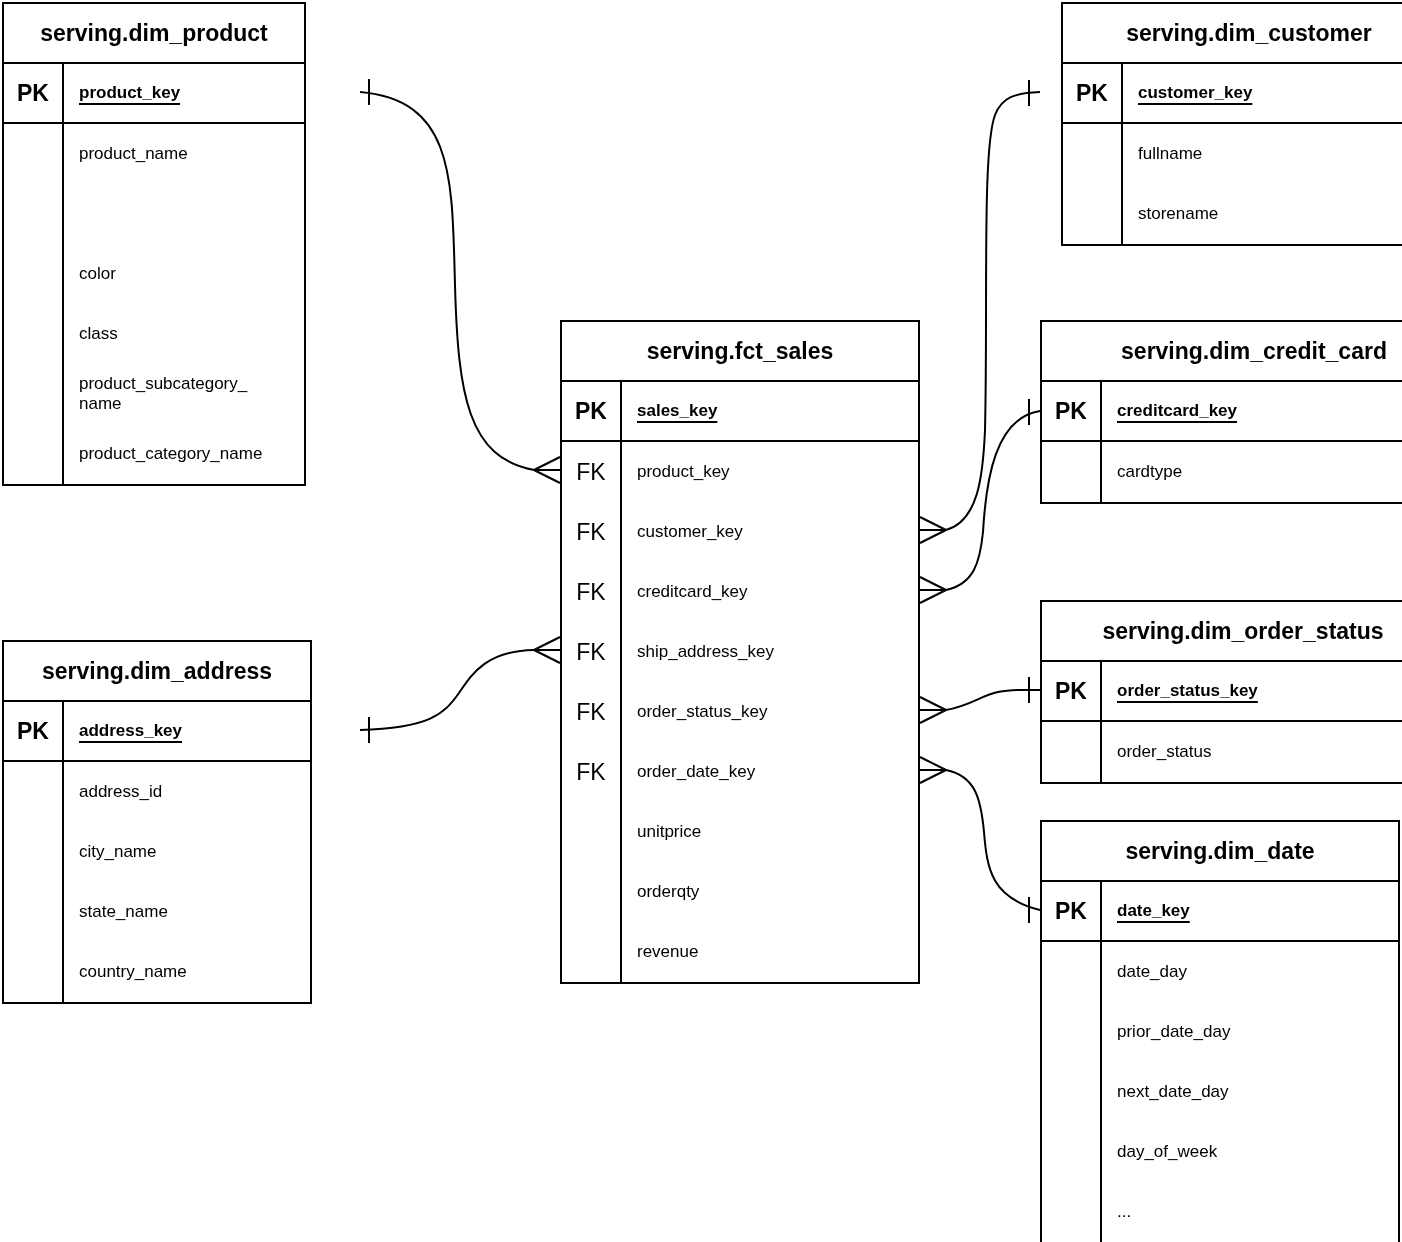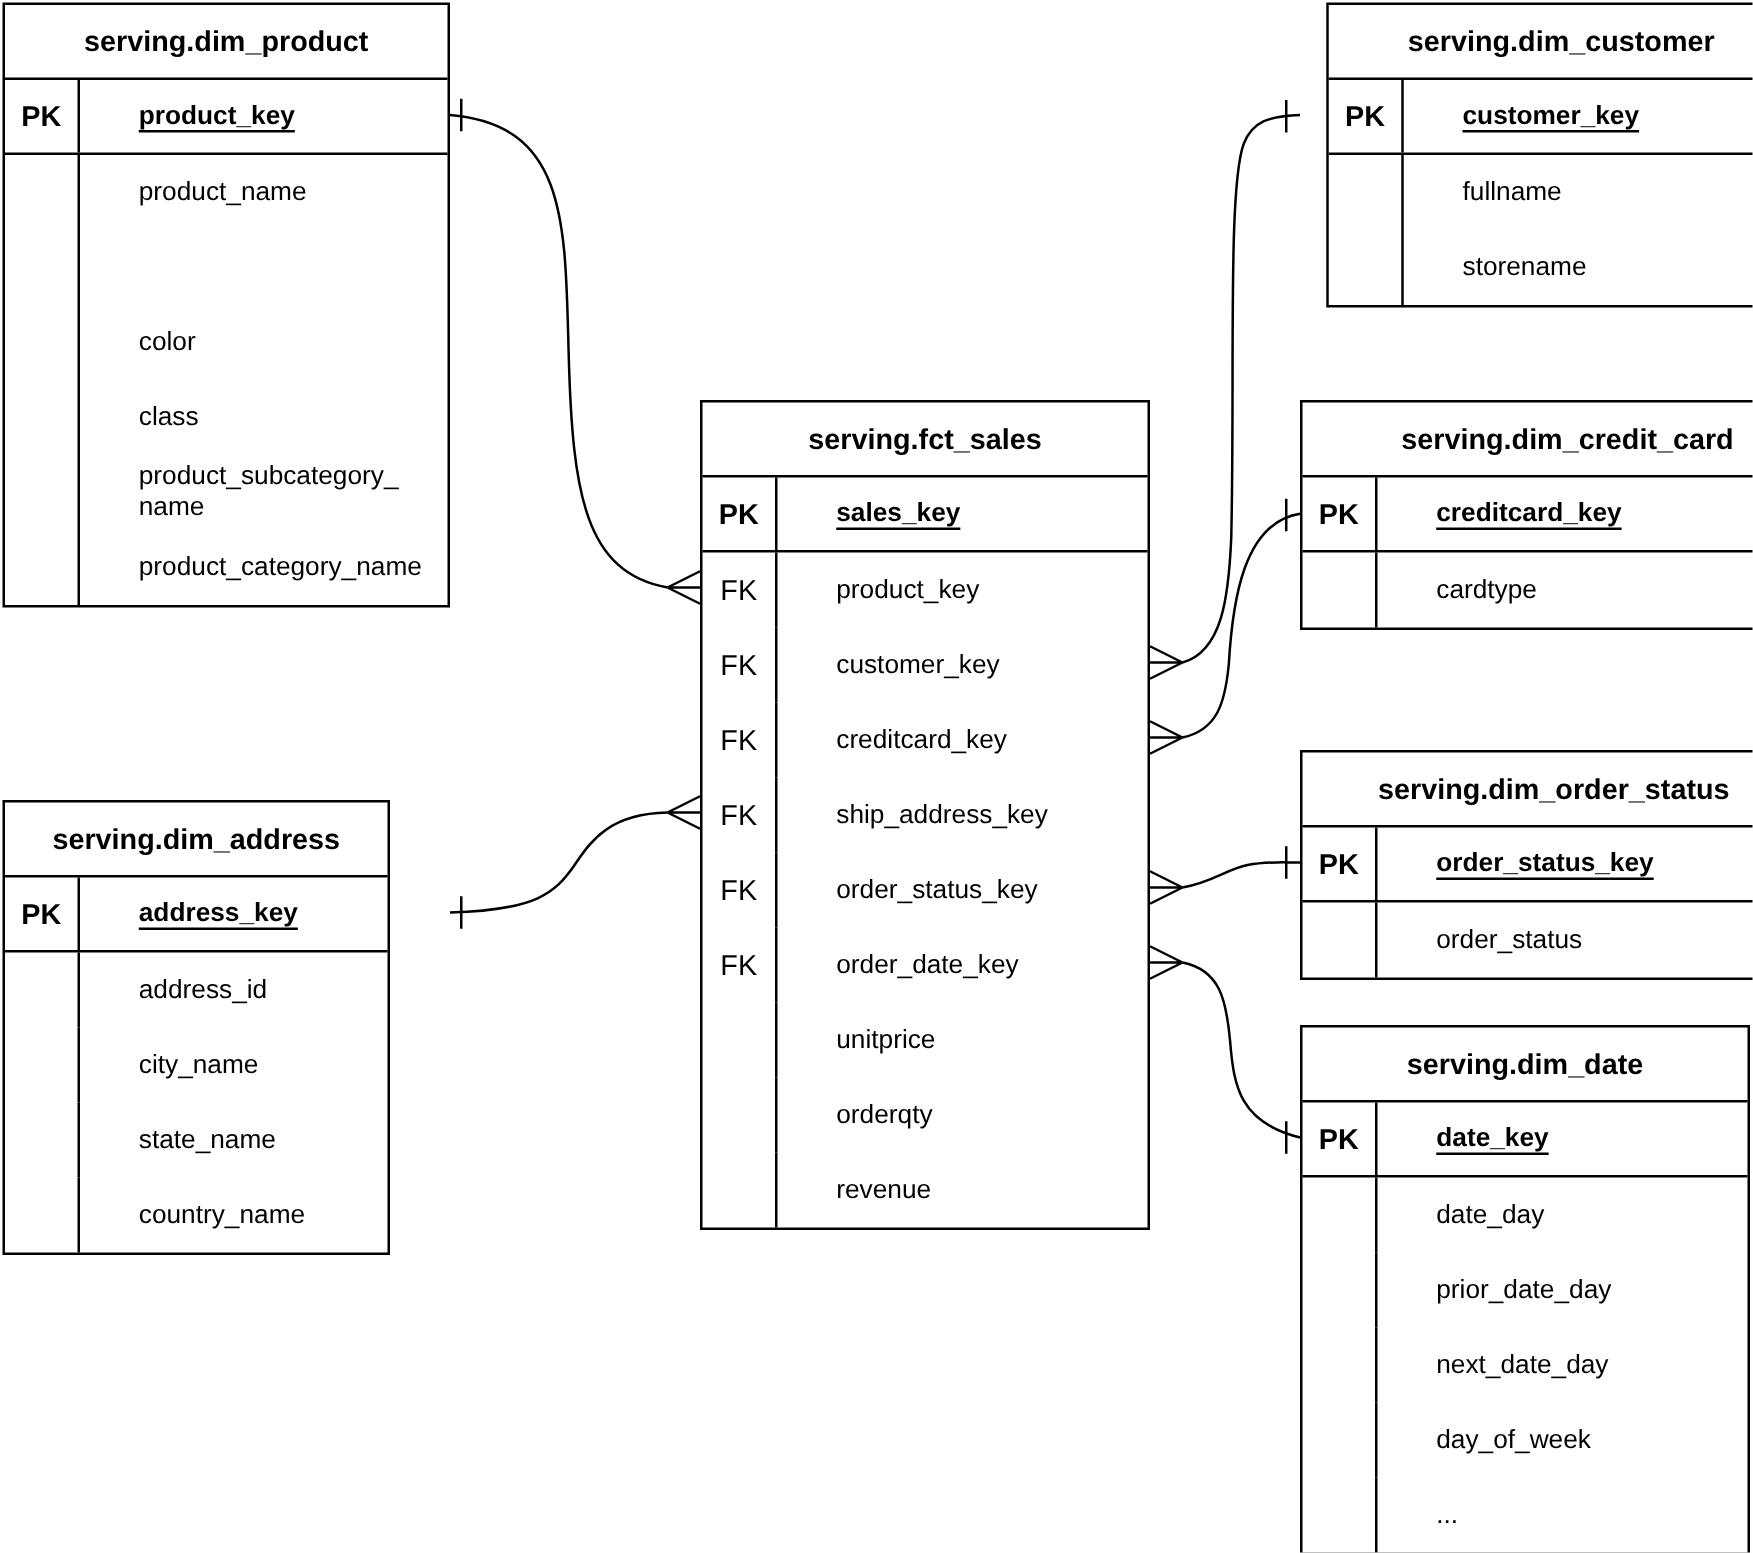--- a/index.html
+++ b/index.html
@@ -34,23 +34,22 @@
     flex:0 0 58px; width:58px;
     border-right:2px solid #000000;
     display:flex; align-items:center; justify-content:center;
     font-size:23px;
   }
   .row.pk .cell-key { font-weight:bold; }
   .cell-field {
     flex:1;
     display:flex; align-items:center;
     padding-left:15px; padding-right:6px;
-    font-size:21px; line-height:1.17;
+    font-size:17px; line-height:1.17;
     white-space:pre-line;
-    margin-left:32px;
   }
   .row.pk .cell-field {
     font-weight:bold;
     text-decoration:underline;
     text-decoration-thickness:2px;
     text-underline-offset:5px;
   }
 </style>
 </head>
 <body>
@@ -87,21 +86,21 @@
     <path d="M 1029 677 L 1029 703"></path>
   </g>
 
   <g>
     <path d="M 946 770 C 976 776, 981 800, 984 832 C 987 870, 992 898, 1040 910"></path>
     <path d="M 946 770 L 920 757 M 946 770 L 920 770 M 946 770 L 920 783"></path>
     <path d="M 1029 897 L 1029 923"></path>
   </g>
 </svg>
 
-<div class="tbl" style="left:2px; top:2px; width:358px">
+<div class="tbl" style="left:2px; top:2px; width:304px">
   <div class="tbl-title">serving.dim_product</div>
   <div class="tbl-rows">
       <div class="row pk">
         <div class="cell-key">PK</div>
         <div class="cell-field">product_key</div>
       </div>
       <div class="row">
         <div class="cell-key"></div>
         <div class="cell-field">product_name</div>
       </div>

